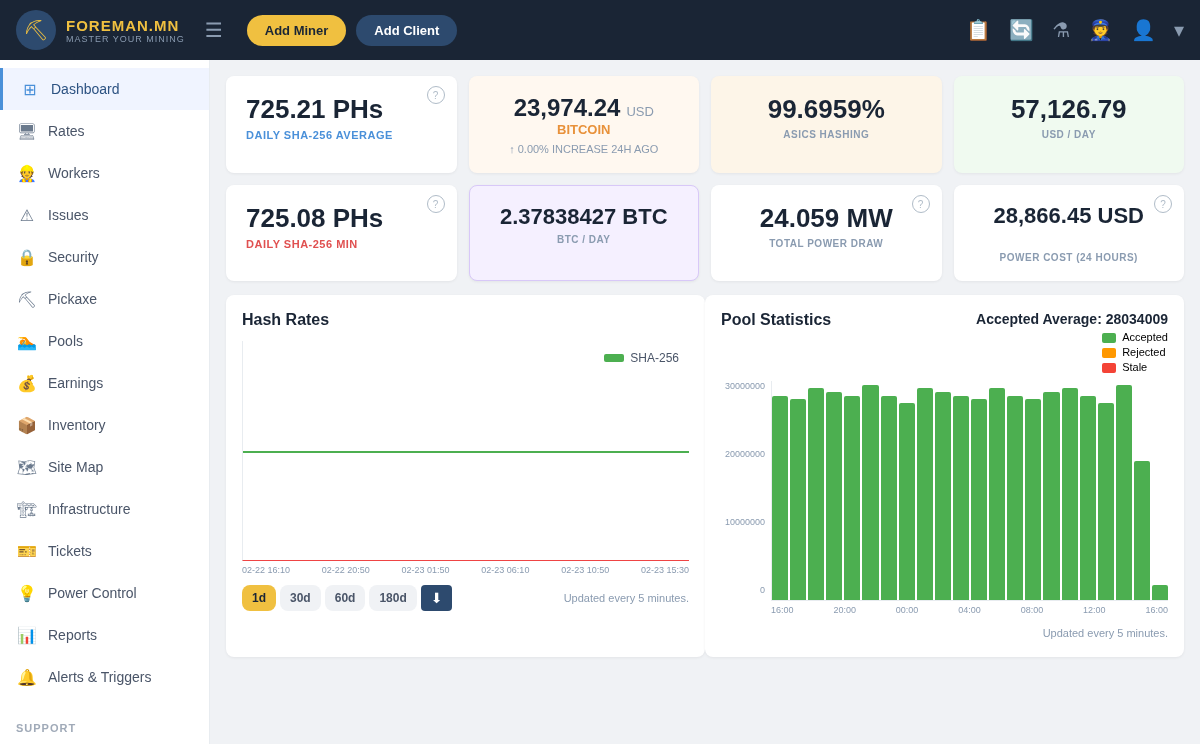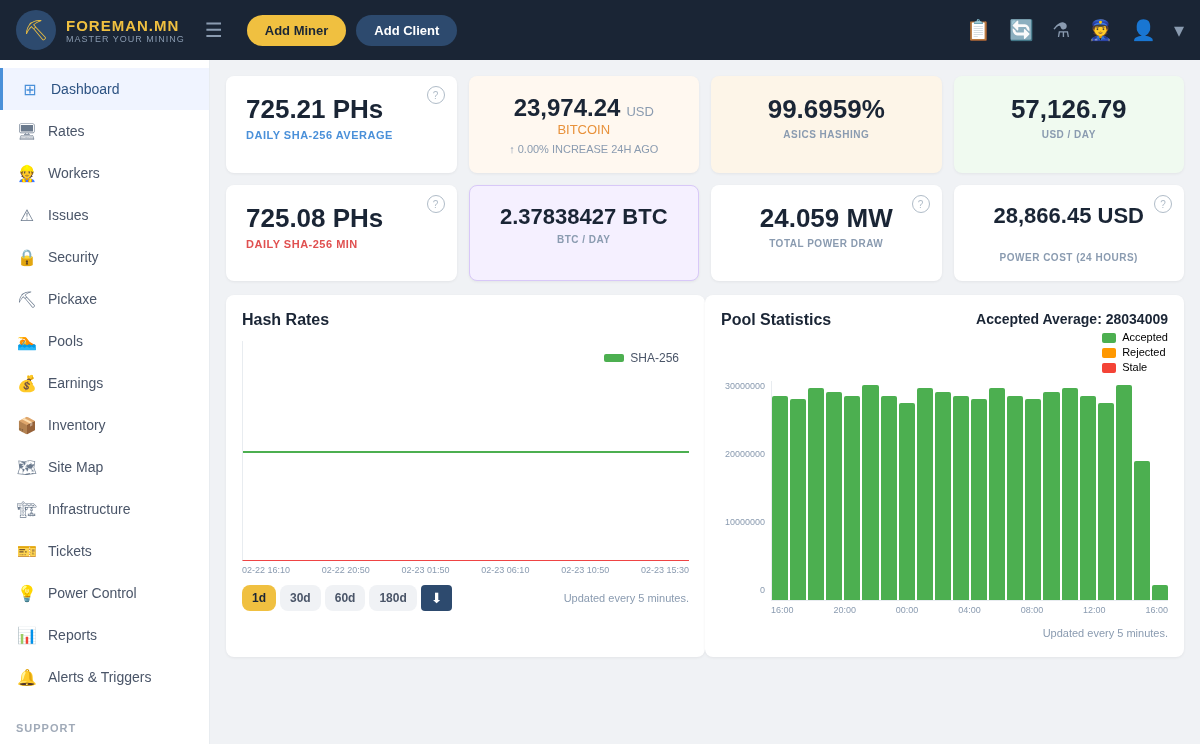--- a/index.html
+++ b/index.html
@@ -46,21 +46,21 @@
     .stat-value { font-size: 26px; font-weight: 700; color: #1a2535; margin-bottom: 4px; }
     .stat-label { font-size: 11px; font-weight: 600; letter-spacing: 0.5px; }
     .stat-label.blue { color: #4a90d9; }
     .stat-label.red { color: #e05050; }
     .stat-label.gray { color: #8a9bb0; text-transform: uppercase; font-size: 10px; }
     .stat-increase { font-size: 12px; color: #5a6a7a; }
 
     
     .bitcoin-val { font-size: 24px; font-weight: 700; color: #1a2535; }
     .bitcoin-currency { font-size: 13px; color: #8a9bb0; font-weight: 400; }
-    .bitcoin-name { font-size: 13px; font-weight: 400; color: #e8913a; text-align: center; }
+    .bitcoin-name { font-size: 13px; font-weight: 700; color: #e8913a; text-align: center; }
 
     
     .charts-row { display: grid; grid-template-columns: 1fr 1fr; }
     .chart-card { background: #fff; border-radius: 8px; padding: 16px; box-shadow: 0 1px 3px rgba(0,0,0,0.06); }
     .chart-title { font-size: 16px; font-weight: 600; color: #1a2535; margin-bottom: 12px; }
     .chart-area { position: relative; }
 
     
     .hashrate-chart { height: 220px; position: relative; border-left: 1px solid #e8ecf0; border-bottom: 1px solid #ef4444; }
     .hashrate-line { position: absolute; top: 50%; left: 0; right: 0; height: 2px; background: #4caf50; }

